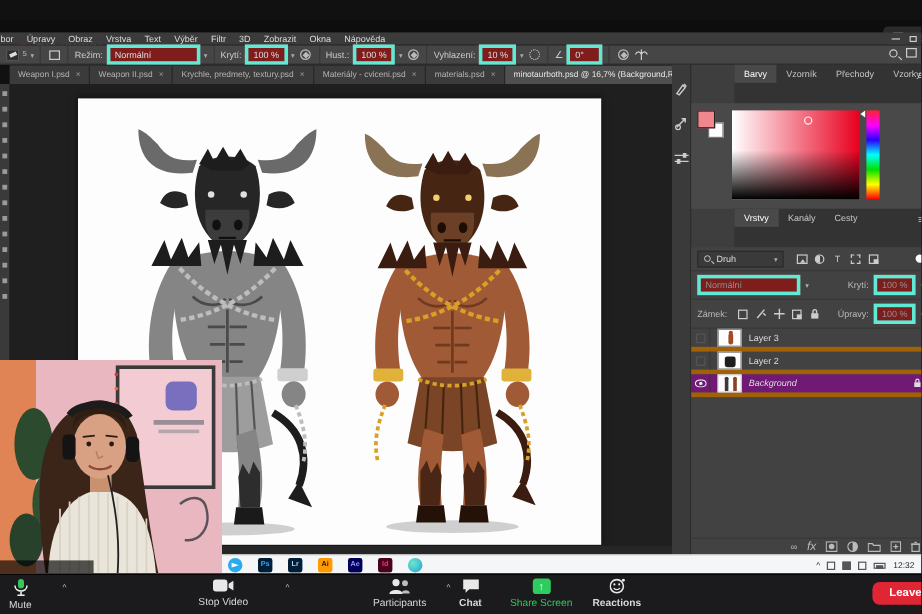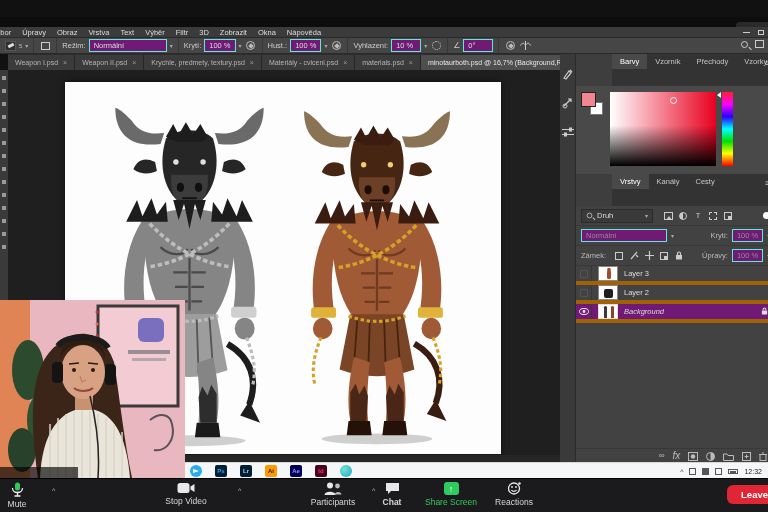--- a/index.html
+++ b/index.html
@@ -18,21 +18,21 @@
   .ps-menu { position:absolute; left:0; top:27px; width:768px; height:10px; background:#3b3b3b; display:flex; align-items:center; gap:11px; padding-left:0; overflow:hidden; }
   .ps-menu span { color:#ddd; font-size:7.5px; white-space:nowrap; }
   .ps-menu span:first-child { margin-left:-13px; }
   .win-controls { position:absolute; right:4px; top:28px; display:flex; gap:8px; align-items:center; height:8px; }
   .win-min { width:7px; height:1px; background:#ccc; }
   .win-rest { width:6px; height:5px; border:1px solid #ccc; }
 
   
   .ps-options { position:absolute; left:0; top:37px; width:768px; height:17px; background:#464646; border-top:1px solid #2a2a2a; border-bottom:1px solid #2a2a2a; display:flex; align-items:center; font-size:7.5px; color:#ccc; }
   .opt-group { display:flex; align-items:center; gap:3px; padding:0 5px; height:100%; border-right:1px solid #383838; }
-  .opt-field { background:#701a75; border:1px solid #5eead4; padding:1px 4px; color:#ddd; min-width:30px; }
+  .opt-field { background:#7f1d1d; border:3px solid #5eead4; padding:1px 4px; color:#ddd; min-width:30px; }
   .caret { color:#aaa; font-size:6px; }
   .tool-preset { width:11px; height:10px; background:#2f2f2f; border:1px solid #555; position:relative; }
   .tool-preset::after { content:""; position:absolute; left:2px; top:2px; width:6px; height:3px; background:#ddd; transform:rotate(-25deg); }
   .mini-num { font-size:6px; color:#bbb; }
   .icon-btn { width:12px; height:11px; display:flex; align-items:center; justify-content:center; }
   .pen-press { width:9px; height:9px; border-radius:50%; border:1px solid #bbb; position:relative; }
   .pen-press::after { content:""; position:absolute; left:2px; top:2px; width:4px; height:4px; background:#bbb; transform:rotate(45deg); }
   .gear { width:9px; height:9px; border-radius:50%; border:1.5px dotted #ccc; }
   .angle-glyph { color:#ccc; font-size:8px; }
   .opts-right { position:absolute; right:4px; top:40px; display:flex; gap:7px; align-items:center; }
@@ -138,21 +138,21 @@
 
   
   .zoom-toolbar { position:absolute; left:0; top:478px; width:768px; height:34px; background:#1b1b1d; border-top:1px solid #000; z-index:10; }
   .zbtn { position:absolute; top:3px; display:flex; flex-direction:column; align-items:center; color:#d8d8d8; font-size:8.5px; }
   .zbtn .lbl { margin-top:2px; white-space:nowrap; }
   .zb-mute { left:-6px; width:46px; }
   .zb-video { left:140px; width:92px; }
   .zb-part { left:300px; width:66px; }
   .zb-chat { left:372px; width:40px;font-weight:bold; }
   .zb-share { left:417px; width:68px; color:#2ecc5e; }
-  .zb-react { left:488px; width:52px; }
+  .zb-react { left:488px; width:52px;font-weight:bold; }
   .zb-caret { position:absolute; top:8px; color:#bbb; font-size:7px; }
   .leave-btn { position:absolute; right:-14px; top:6px; background:#e02535; color:#fff; font-size:9.5px; font-weight:bold; padding:4px 14px; border-radius:6px; }
   .share-sq { width:15px; height:13px; background:#2ecc5e; border-radius:3px; display:flex; align-items:center; justify-content:center; color:#fff; font-size:9px; font-weight:bold; }
 </style>
 </head>
 <body>
 
 <div id="app">
 
   <div class="zoom-topbar">

